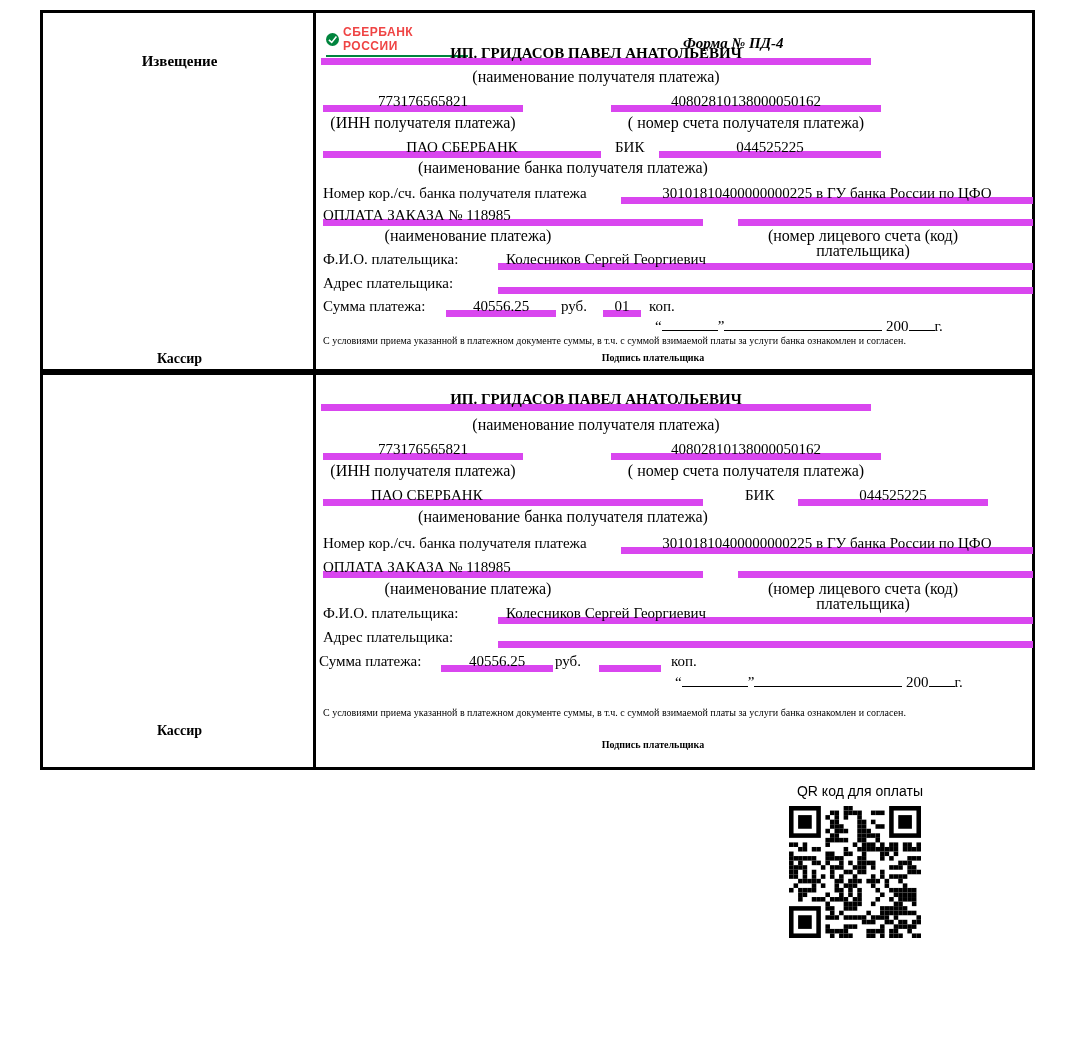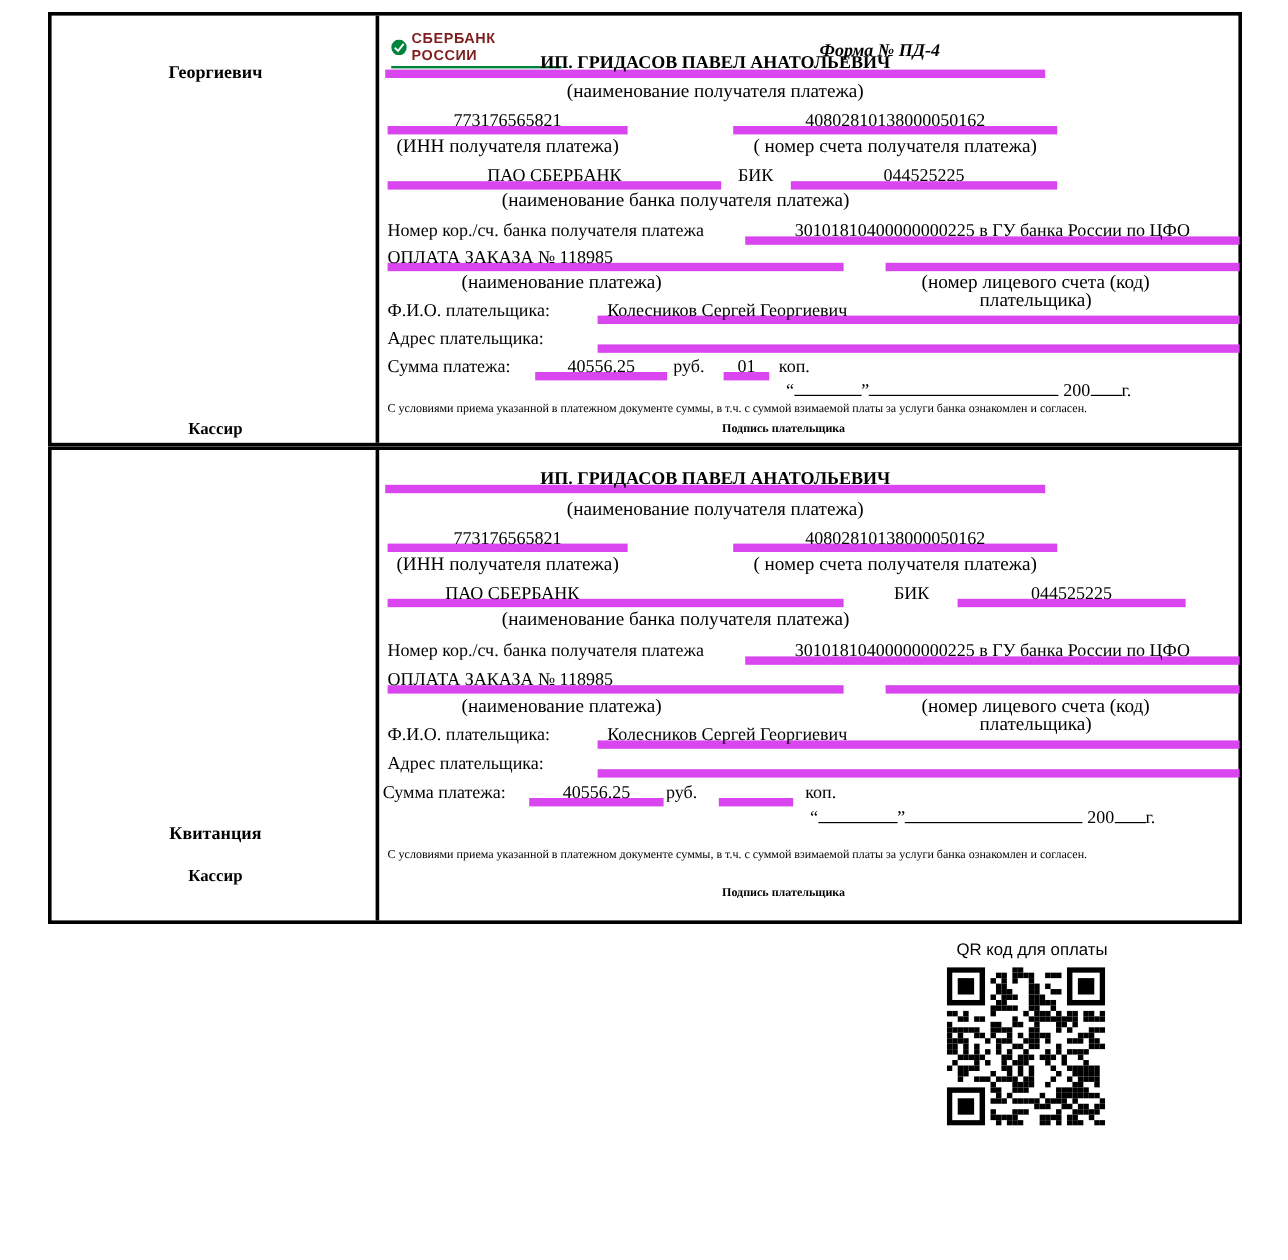--- a/index.html
+++ b/index.html
@@ -14,30 +14,30 @@
   .ctr { text-align:center; }
   .b   { font-weight:bold; }
   .i   { font-style:italic; }
   .t15 { font-size:15px; line-height:20px; }
   .t14 { font-size:14px; line-height:19px; }
   .cap { font-size:16px; line-height:15px; }
   .terms { font-size:10px; line-height:16px; }
   .left-cell { border-right:3px solid #000; }
   .ul { display:inline-block; border-bottom:1px solid #000; height:13px; vertical-align:baseline; }
   .logo-wrap { border-bottom:2px solid #00843D; padding-bottom:2px; display:flex; align-items:center; gap:4px; }
-  .logo-text { color:#7f1d1d; font-weight:bold; font-size:12px; font-family:"Liberation Sans", sans-serif; letter-spacing:0.5px; }
+  .logo-text { color:#ef4444; font-weight:bold; font-size:12px; font-family:"Liberation Sans", sans-serif; letter-spacing:0.5px; }
   .qr-caption { font-family:"Liberation Sans", sans-serif; font-size:14px; }
   .padl { padding-left:8px; }
 </style>
 </head>
 <body>
 
 <div class="box" style="left:40px; top:10px; width:995px; height:362px;">
   <div class="abs left-cell" style="left:0; top:0; width:273px; height:100%;"></div>
-  <div class="abs b t15 ctr" style="left:0; top:38px; width:273px;">Георгиевич</div>
+  <div class="abs b t15 ctr" style="left:0; top:38px; width:273px;">Извещение</div>
   <div class="abs b t14 ctr" style="left:0; top:336px; width:273px;">Кассир</div>
 
   <div class="abs logo-wrap" style="left:283px; top:12px; width:142px;">
     <span style="display:inline-flex;">
       <svg width="13" height="13" viewBox="0 0 20 20">
           <circle cx="10" cy="10" r="10" fill="#00843D"></circle>
           <path d="M4.5 10.5 L8.8 14.5 L16 5.5" stroke="#fff" stroke-width="2.4" fill="none"></path>
         </svg>
     </span>
     <span class="logo-text">СБЕРБАНК РОССИИ</span>
@@ -84,21 +84,20 @@
   <div class="abs t15" style="left:612px; top:303px;">
     <span>“</span><span class="ul" style="width:56px;"></span><span>”</span><span class="ul" style="width:158px;"></span>&nbsp;<span>200</span><span class="ul" style="width:26px;"></span><span>г.</span>
   </div>
 
   <div class="abs terms" style="left:280px; top:320px; width:648px;">С условиями приема указанной в платежном документе суммы, в т.ч. с суммой взимаемой платы за услуги банка ознакомлен и согласен.</div>
   <div class="abs terms b ctr" style="left:500px; top:337px; width:220px;">Подпись плательщика</div>
 </div>
 
 <div class="box" style="left:40px; top:372px; width:995px; height:398px;">
   <div class="abs left-cell" style="left:0; top:0; width:273px; height:100%;"></div>
-  <div class="abs b t15 ctr" style="left:0; top:310px; width:273px;">Квитанция</div>
   <div class="abs b t14 ctr" style="left:0; top:346px; width:273px;">Кассир</div>
 
   <div class="abs b t15 ctr bb" style="left:278px; top:14px; width:550px; height:22px;">ИП. ГРИДАСОВ ПАВЕЛ АНАТОЛЬЕВИЧ</div>
   <div class="abs cap ctr" style="left:278px; top:42px; width:550px;">(наименование получателя платежа)</div>
 
   <div class="abs t15 ctr bb" style="left:280px; top:64px; width:200px; height:21px;">773176565821</div>
   <div class="abs t15 ctr bb" style="left:568px; top:64px; width:270px; height:21px;">40802810138000050162</div>
   <div class="abs cap ctr" style="left:280px; top:88px; width:200px;">(ИНН получателя платежа)</div>
   <div class="abs cap ctr" style="left:568px; top:88px; width:270px;">( номер счета получателя платежа)</div>
 

